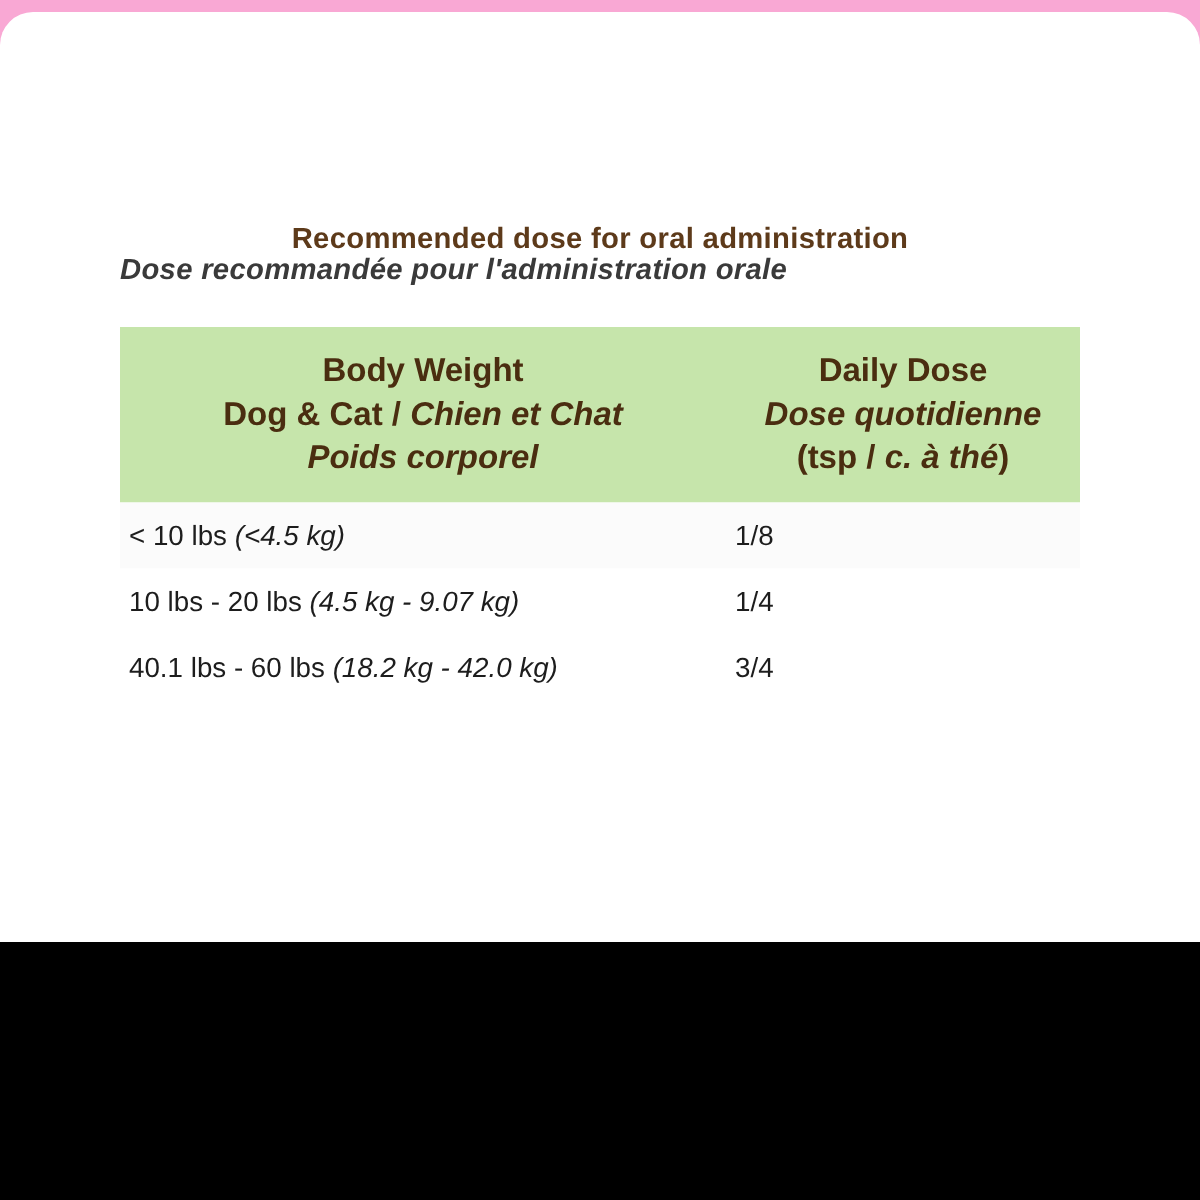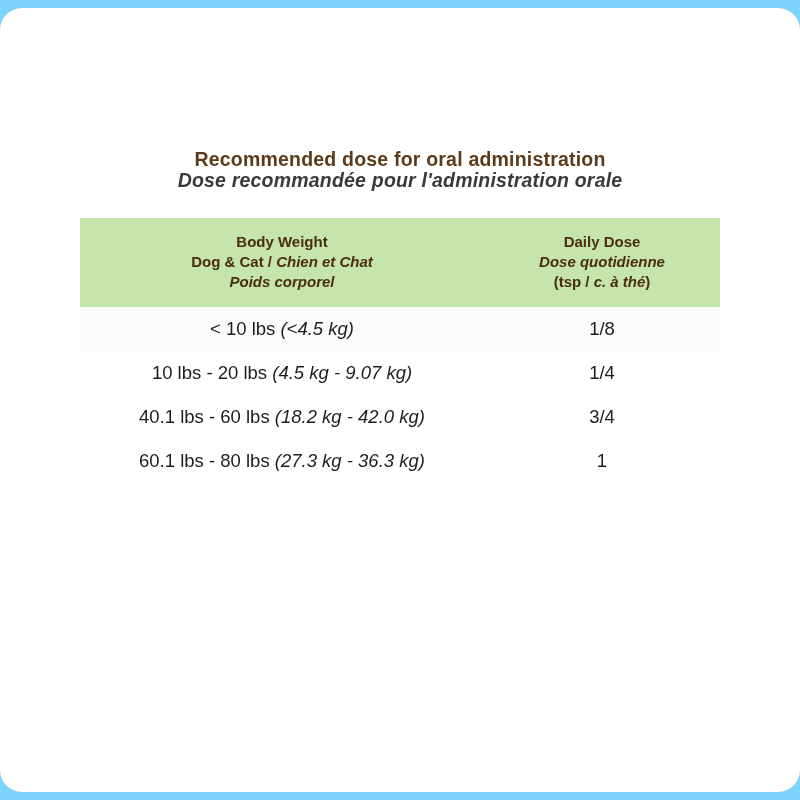--- a/index.html
+++ b/index.html
@@ -7,22 +7,22 @@
     padding: 0;
     width: 800px;
     height: 800px;
     background: #000000;
     font-family: "Liberation Sans", sans-serif;
   }
 
   #page {
     position: relative;
     width: 800px;
-    height: 800px;
-    background: #7dd3fc;
+    height: 628px;
+    background: #f9a8d4;
     overflow: hidden;
   }
 
   
   .card {
     position: absolute;
     left: 0px;
     top: 8px;
     width: 800px;
     height: 784px;
@@ -58,21 +58,20 @@
     color: #5d3a1a;
     letter-spacing: 0.2px;
     white-space: nowrap;
   }
 
   .title-fr {
     position: absolute;
     left: 0;
     top: 21px;
     width: 640px;
-    text-align: center;
     font-size: 19.5px;
     font-weight: bold;
     font-style: italic;
     color: #3a3a3a;
     letter-spacing: 0.2px;
     white-space: nowrap;
   }
 
   
   .dose-table {
@@ -83,39 +82,39 @@
     border-collapse: collapse;
     table-layout: fixed;
   }
 
   .dose-table col.c1 { width: 404px; }
   .dose-table col.c2 { width: 236px; }
 
   .dose-table thead th {
     background: #c6e5ab;
     color: #4a2d10;
-    font-size: 15px;
+    font-size: 22px;
     font-weight: bold;
     padding: 14px 6px 16px 6px;
     vertical-align: middle;
     line-height: 1.32;
     border: none;
   }
 
   .dose-table thead th .l-en { display: block; }
   .dose-table thead th .l-fr { display: block; font-style: italic; }
   .dose-table thead th .l-mix { display: block; }
   .dose-table thead th .l-mix i { font-style: italic; text-align: center; }
 
   .dose-table tbody td {
     background: #ffffff;
     color: #1d1d1d;
     font-size: 18.5px;
     padding: 11px 6px;
-    text-align: center;
+    text-align: left;
     vertical-align: middle;
     border: none;
   }
 
   .dose-table tbody tr:first-child td {
     background: #fbfbfb;
   }
 
   .dose-table tbody td .kg {
     font-style: italic;
@@ -163,21 +162,17 @@
           <td class="dose">1/8</td>
         </tr>
         <tr>
           <td><span>10 lbs - 20 lbs</span> <span class="kg">(4.5 kg - 9.07 kg)</span></td>
           <td class="dose">1/4</td>
         </tr>
         <tr>
           <td><span>40.1 lbs - 60 lbs</span> <span class="kg">(18.2 kg - 42.0 kg)</span></td>
           <td class="dose">3/4</td>
         </tr>
-        <tr>
-          <td><span>60.1 lbs - 80 lbs</span> <span class="kg">(27.3 kg - 36.3 kg)</span></td>
-          <td class="dose">1</td>
-        </tr>
       </tbody>
     </table>
 
   </div>
 </div>
 
 </body></html>

